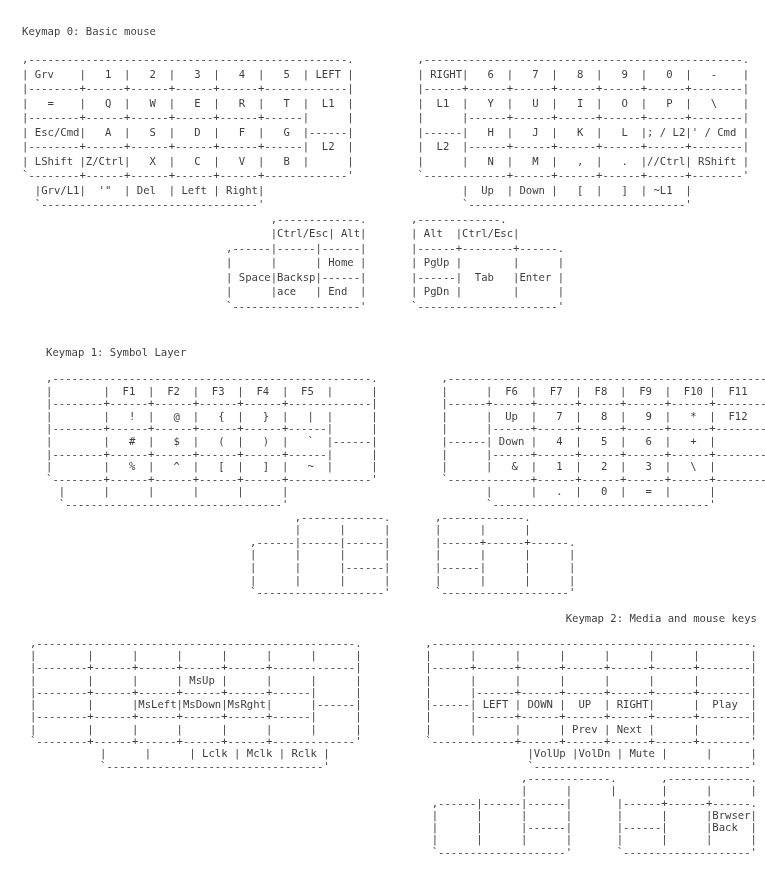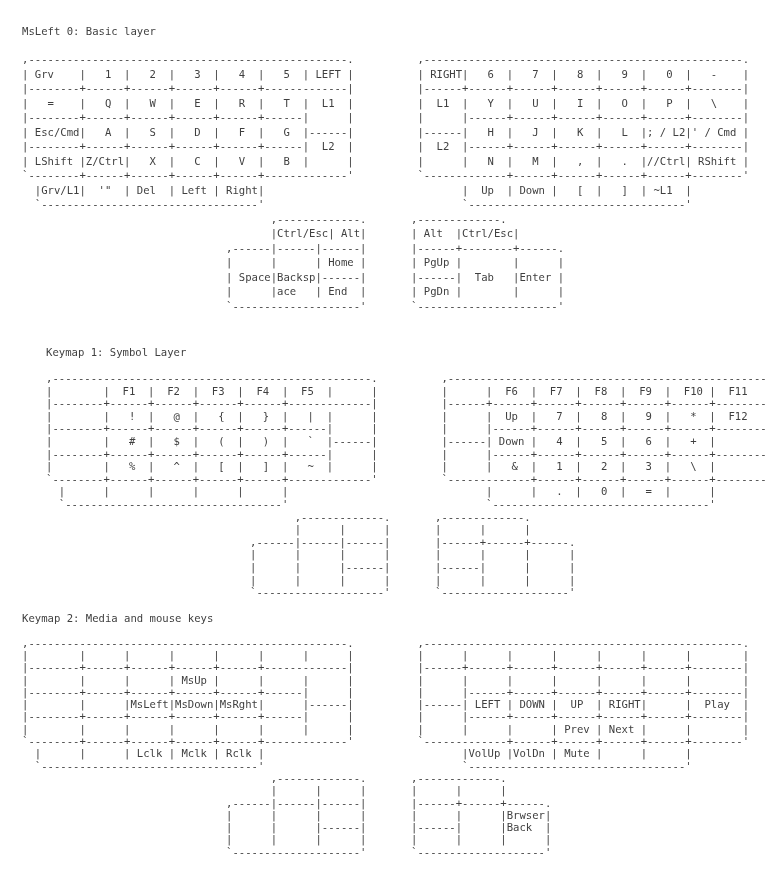--- a/index.html
+++ b/index.html
@@ -34,30 +34,30 @@
     font-size: 10.6px;
     color: var(--ink);
     white-space: pre;
   }
   
   #sec0 .art { line-height: 14.5px; margin-top: 14px; }
   
   #sec1 { margin-top: 32px; margin-left: 24px; }
   #sec1 .art { line-height: 12.6px; margin-top: 13px; }
   
-  #sec2 { margin-top: 12px; }
+  #sec2 { margin-top: 12px; text-align: right; }
   #sec2 .art { line-height: 12.3px; margin-top: 12px; }
 </style>
 </head>
 <body>
 
 <div class="page">
 
   <div class="section" id="sec0">
-    <div class="ktitle">MsLeft 0: Basic layer</div>
+    <div class="ktitle">Keymap 0: Basic mouse</div>
     <pre class="art">,--------------------------------------------------.          ,--------------------------------------------------.
 | Grv    |   1  |   2  |   3  |   4  |   5  | LEFT |          | RIGHT|   6  |   7  |   8  |   9  |   0  |   -    |
 |--------+------+------+------+------+-------------|          |------+------+------+------+------+------+--------|
 |   =    |   Q  |   W  |   E  |   R  |   T  |  L1  |          |  L1  |   Y  |   U  |   I  |   O  |   P  |   \    |
 |--------+------+------+------+------+------|      |          |      |------+------+------+------+------+--------|
 | Esc/Cmd|   A  |   S  |   D  |   F  |   G  |------|          |------|   H  |   J  |   K  |   L  |; / L2|' / Cmd |
 |--------+------+------+------+------+------|  L2  |          |  L2  |------+------+------+------+------+--------|
 | LShift |Z/Ctrl|   X  |   C  |   V  |   B  |      |          |      |   N  |   M  |   ,  |   .  |//Ctrl| RShift |
 `--------+------+------+------+------+-------------'          `-------------+------+------+------+------+--------'
   |Grv/L1|  '"  | Del  | Left | Right|                               |  Up  | Down |   [  |   ]  | ~L1  |

